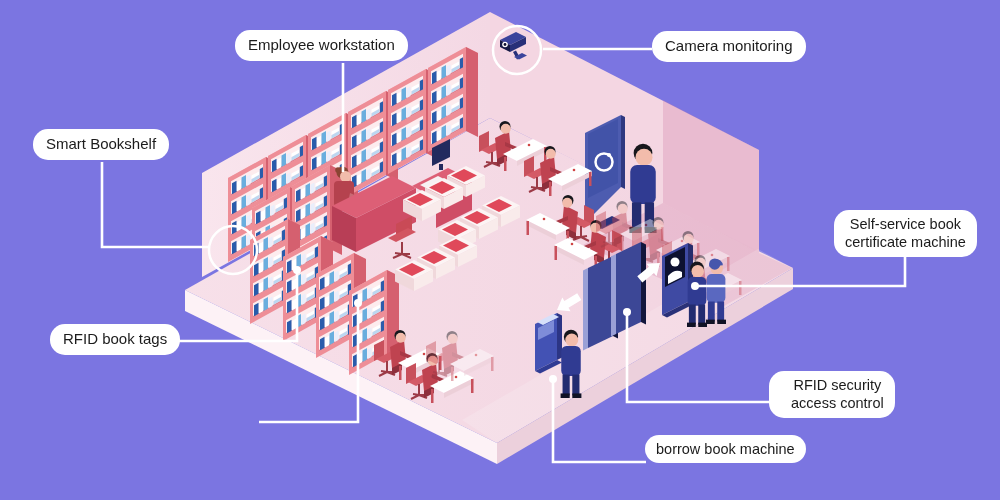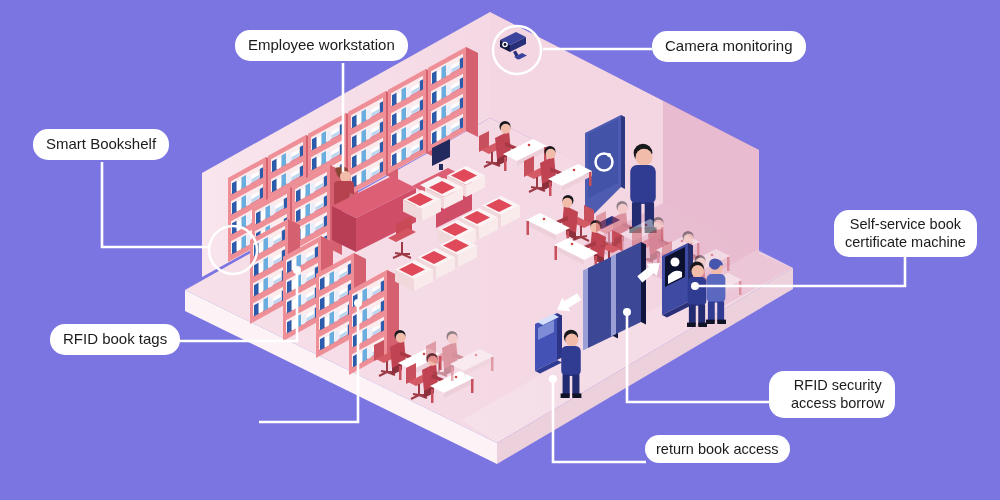--- a/index.html
+++ b/index.html
@@ -258,20 +258,20 @@
 <div class="callout two" style="left:834px;top:210px;">
   <div>Self-service book</div>
   <div>certificate machine</div>
 </div>
 
 <div class="callout" style="left:50px;top:324px;">RFID book tags</div>
 
 
 <div class="callout two" style="left:769px;top:371px;padding-left:22px;">
   <div>RFID security</div>
-  <div>access borrow</div>
+  <div>access control</div>
 </div>
 
 <div class="callout two" style="left:645px;top:435px;">
-  <div>return book access</div>
+  <div>borrow book machine</div>
 </div>
 
 </div>
 
 </body></html>

